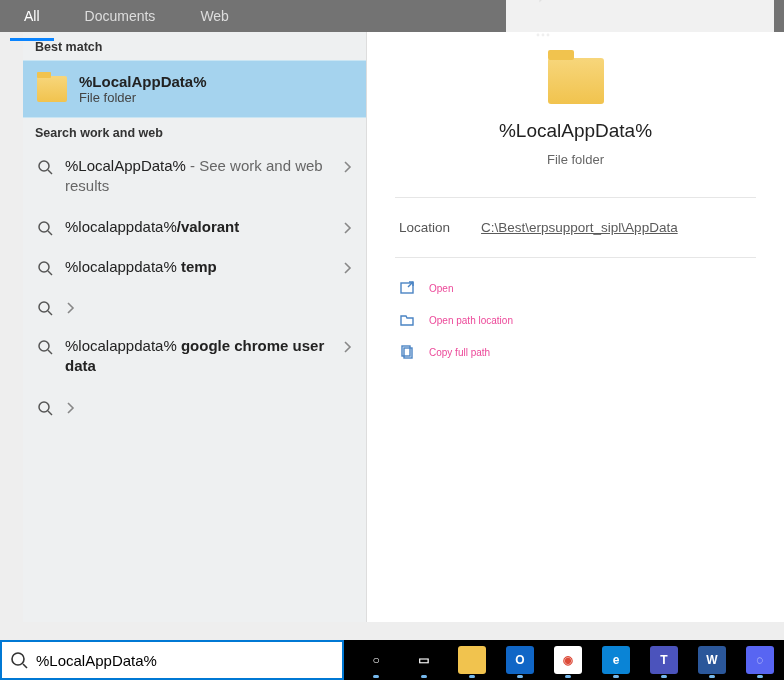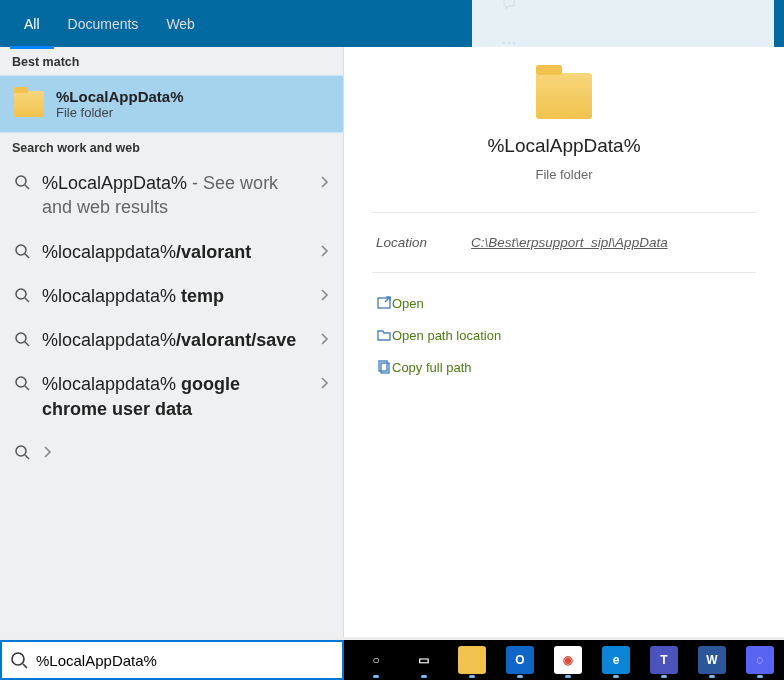--- a/index.html
+++ b/index.html
@@ -1,58 +1,58 @@
 <!DOCTYPE html>
 <html><head>
 <meta charset="utf-8">
 <style>
   * { margin: 0; padding: 0; box-sizing: border-box; font-family: "Segoe UI", Tahoma, sans-serif; }
   body { width: 784px; height: 680px; background: #eee; overflow: hidden; position: relative; }
 
   
-  .tabbar { background: #0369a1; height: 47px; display: flex; align-items: center; padding: 0 10px; color: #fff; font-size: 14px; position: relative; }
+  .tabbar { background: #737373; height: 32px; display: flex; align-items: center; padding: 0 10px; color: #fff; font-size: 14px; position: relative; gap: 17px; }
   .tabbar .tab { padding: 0 14px; height: 50px; display: flex; align-items: center; color: #ddd; cursor: pointer; }
   .tabbar .tab.active { color: #fff; border-bottom: 3px solid #0a84ff; padding-top: 3px; font-weight: 400; }
   .tabbar .tab.more svg { margin-left: 4px; }
   .tabbar .spacer { flex: 1; }
   .tabbar .right { display: flex; gap: 20px; padding-right: 10px; opacity: 0.9; }
 
   
   .main { display: flex; height: calc(100% - 50px - 40px); }
 
   
-  .left { width: 344px; background: #eef0f1; border-right: 1px solid #ddd; overflow-y: auto; }
+  .left { width: 344px; background: #eef0f1; border-right: 1px solid #ddd; overflow-y: auto; margin-left: 23px; }
   .section-label { font-size: 12.5px; font-weight: 600; color: #333; padding: 8px 12px 6px; }
   .best-match { background: #a5d3ee; padding: 12px 14px; display: flex; gap: 12px; align-items: center; border-top: 1px solid #c9e5f3; border-bottom: 1px solid #c9e5f3; }
   .folder-thumb { width: 30px; height: 26px; background: linear-gradient(#f7d67b,#f1c34e); border-radius: 2px; position: relative; }
   .folder-thumb::before { content:""; position:absolute; top:-4px; left:0; width:14px; height:6px; background:#f1c34e; border-radius:1px; }
   .bm-title { font-size: 15px; font-weight: 600; color: #222; }
   .bm-sub { font-size: 13px; color: #444; }
 
   .result-row { display: flex; align-items: flex-start; padding: 10px 14px; gap: 12px; cursor: pointer; }
   .result-icon { width: 16px; height: 16px; color: #555; margin-top: 3px; flex-shrink:0; }
-  .result-text { flex: 1; font-size: 18px; color: #222; line-height: 1.35; }
+  .result-text { flex: 1; font-size: 15px; color: #222; line-height: 1.35; }
   .result-text .dim { color: #666; }
   .result-text b { font-weight: 600; }
   .chev { color: #888; margin-top: 4px; flex-shrink:0; }
 
   
   .right { flex: 1; background: #fff; padding: 26px 28px; display: flex; flex-direction: column; }
   .preview-top { display: flex; flex-direction: column; align-items: center; gap: 10px; padding-bottom: 30px; border-bottom: 1px solid #e6e6e6; }
   .big-folder { width: 56px; height: 46px; background: linear-gradient(#f7d67b,#f1c34e); border-radius: 3px; position: relative; }
   .big-folder::before { content:""; position:absolute; top:-8px; left:0; width:26px; height:10px; background:#f1c34e; border-radius:2px; }
   .pv-title { font-size: 19px; color: #222; margin-top: 6px; }
   .pv-sub { font-size: 13px; color: #666; }
 
-  .location-row { display: flex; gap: 44px; padding: 22px 4px; font-size: 13.5px; border-bottom: 1px solid #e6e6e6; font-style: italic; }
+  .location-row { display: flex; gap: 31px; padding: 22px 4px; font-size: 13.5px; border-bottom: 1px solid #e6e6e6; }
   .location-row .lbl { color: #555; }
   .location-row .pth { color: #5a5a5a; text-decoration: underline; cursor: pointer; }
 
   .actions { padding-top: 14px; }
-  .action { display: flex; align-items: center; padding: 8px 4px; font-size: 13px; color: #4d7c0f; cursor: pointer; }
+  .action { display: flex; align-items: center; gap: 14px; padding: 8px 4px; font-size: 10px; color: #ec4899; cursor: pointer; }
   .action svg { color: #4a84c4; }
 
   
   .bottombar { position: absolute; left: 0; right: 0; bottom: 0; height: 40px; display: flex; background: #000; }
   .searchbox { width: 344px; height: 40px; border: 2px solid #0078d4; background: #fff; display: flex; align-items: center; padding: 0 8px; gap: 8px; }
   .searchbox input { border: 0; outline: 0; flex: 1; font-size: 15px; background: transparent; }
   .taskbar { flex: 1; display: flex; align-items: center; padding-left: 8px; gap: 0; }
   .tb-btn { width: 48px; height: 40px; display: flex; align-items: center; justify-content: center; cursor: pointer; position:relative; }
   .tb-btn .badge { width: 28px; height: 28px; border-radius: 3px; display:flex; align-items:center; justify-content:center; font-size:12px; font-weight:700; color:#fff; }
   .tb-dot { position:absolute; bottom:2px; left:50%; transform:translateX(-50%); width:6px; height:3px; background:#76b9ed; border-radius:2px; }
@@ -122,21 +122,20 @@
       <svg class="chev" width="10" height="14" viewBox="0 0 10 14">
           <path d="M3 2 L8 7 L3 12" fill="none" stroke="#888" stroke-width="1.6"></path>
         </svg>
     </div>
 
     <div class="result-row">
       <svg class="result-icon" viewBox="0 0 16 16">
           <circle cx="7" cy="7" r="5" fill="none" stroke="#555" stroke-width="1.5"></circle>
           <line x1="11" y1="11" x2="15" y2="15" stroke="#555" stroke-width="1.5"></line>
         </svg>
-      <div class="result-text"><span>%localappdata%</span><b>/valorant/save</b></div>
       <svg class="chev" width="10" height="14" viewBox="0 0 10 14">
           <path d="M3 2 L8 7 L3 12" fill="none" stroke="#888" stroke-width="1.6"></path>
         </svg>
     </div>
 
     <div class="result-row">
       <svg class="result-icon" viewBox="0 0 16 16">
           <circle cx="7" cy="7" r="5" fill="none" stroke="#555" stroke-width="1.5"></circle>
           <line x1="11" y1="11" x2="15" y2="15" stroke="#555" stroke-width="1.5"></line>
         </svg>

